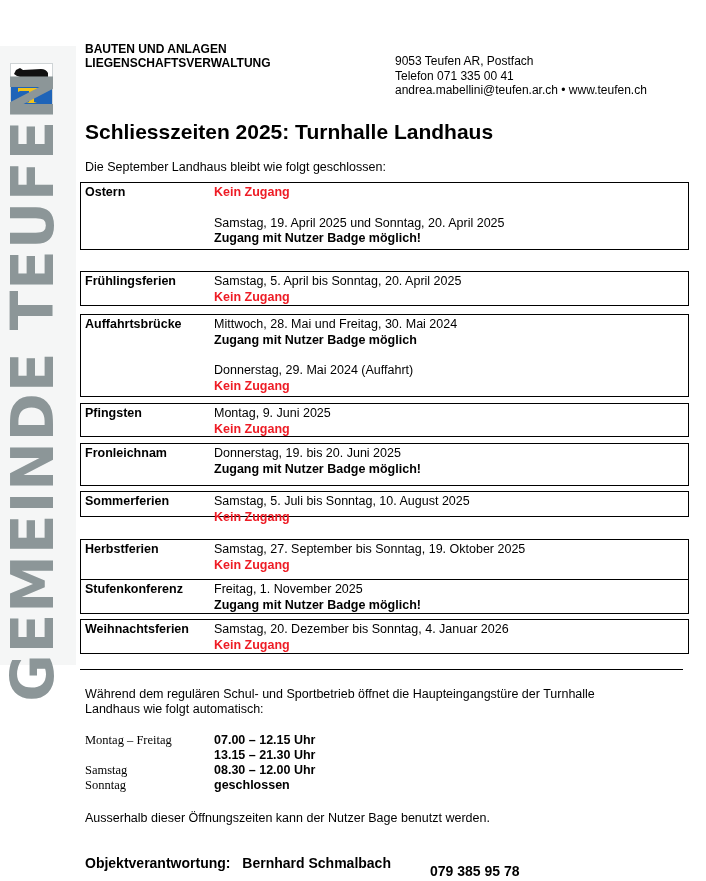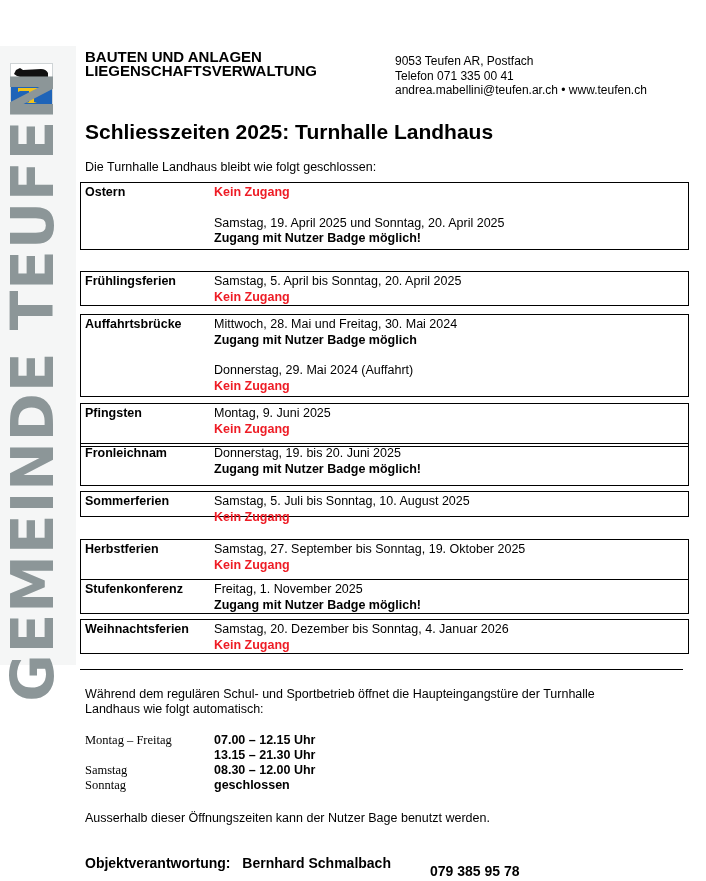--- a/index.html
+++ b/index.html
@@ -59,23 +59,23 @@
       font-family: "DejaVu Sans", sans-serif;
       font-weight: bold;
       font-size: 58px;
       letter-spacing: 1px;
       color: #8c9698;
       line-height: 1;
     }
     .hdr-left {
       position: absolute;
       left: 85px;
-      top: 50px;
-      font-weight: bold;
-      font-size: 15px;
+      top: 42px;
+      font-weight: bold;
+      font-size: 12px;
       line-height: 14px;
     }
     .hdr-right {
       position: absolute;
       left: 395px;
       top: 54px;
       font-size: 12px;
       line-height: 14.5px;
     }
     .title {
@@ -180,21 +180,21 @@
   <div>BAUTEN UND ANLAGEN</div>
   <div>LIEGENSCHAFTSVERWALTUNG</div>
 </div>
 <div class="hdr-right">
   <div>9053 Teufen AR, Postfach</div>
   <div>Telefon 071 335 00 41</div>
   <div>andrea.mabellini@teufen.ar.ch • www.teufen.ch</div>
 </div>
 
 <h1 class="title">Schliesszeiten 2025: Turnhalle Landhaus</h1>
-<div class="intro">Die Turnhalle Landhaus bleibt wie folgt geschlossen:</div>
+<div class="intro">Die September Landhaus bleibt wie folgt geschlossen:</div>
 
 <div class="box" style="top:182px;height:68px">
   <div class="label">Ostern</div>
   <div class="details">
     <span class="line red">Kein Zugang</span>
     <span class="gap"></span>
     <span class="line">Samstag, 19. April 2025 und Sonntag, 20. April 2025</span>
     <span class="line bold">Zugang mit Nutzer Badge möglich!</span>
   </div>
 </div>
@@ -211,21 +211,21 @@
   <div class="label">Auffahrtsbrücke</div>
   <div class="details">
     <span class="line">Mittwoch, 28. Mai und Freitag, 30. Mai 2024</span>
     <span class="line bold">Zugang mit Nutzer Badge möglich</span>
     <span class="gap"></span>
     <span class="line">Donnerstag, 29. Mai 2024 (Auffahrt)</span>
     <span class="line red">Kein Zugang</span>
   </div>
 </div>
 
-<div class="box" style="top:403px;height:44px">
+<div class="box" style="top:403px;height:34px">
   <div class="label">Pfingsten</div>
   <div class="details">
     <span class="line">Montag, 9. Juni 2025</span>
     <span class="line red">Kein Zugang</span>
   </div>
 </div>
 
 <div class="box" style="top:443px;height:43px">
   <div class="label">Fronleichnam</div>
   <div class="details">

